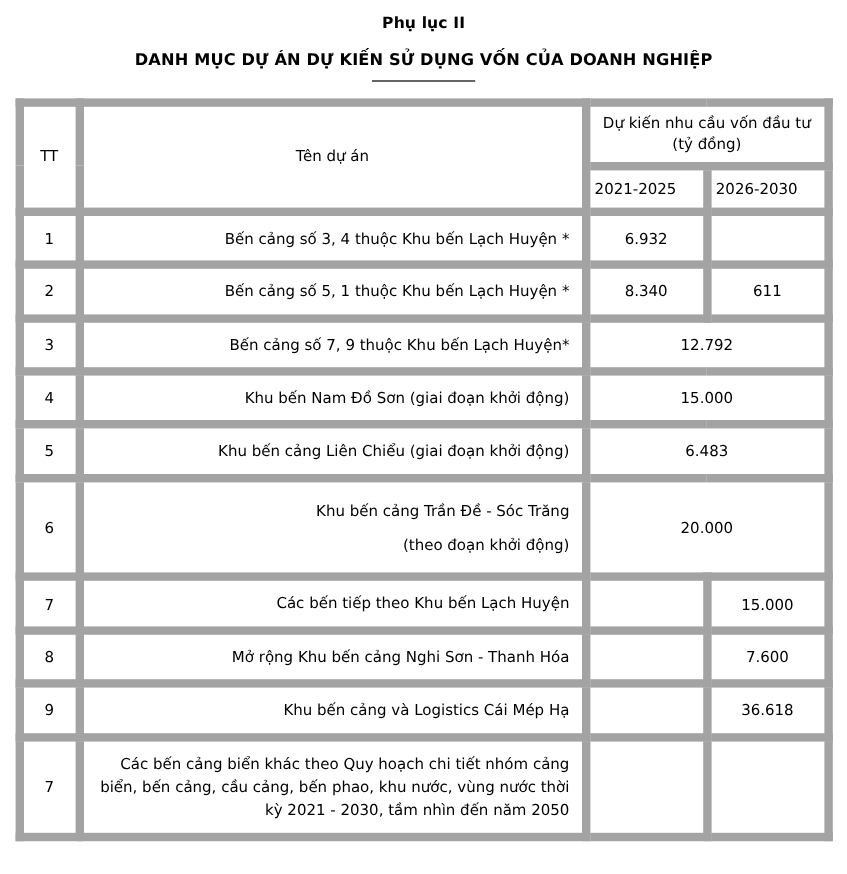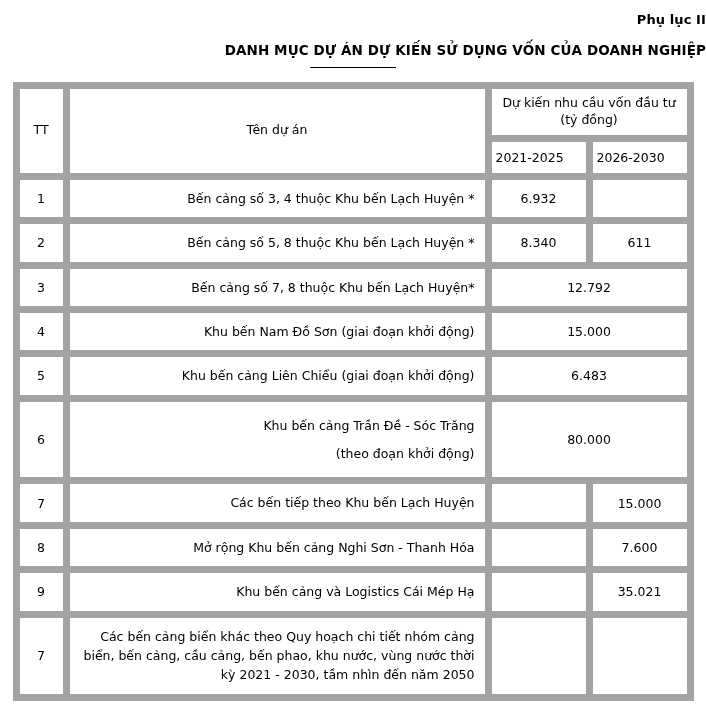--- a/index.html
+++ b/index.html
@@ -14,21 +14,21 @@
     color: #000000;
     overflow: hidden;
   }
   .page {
     width: 706px;
     height: 728px;
     position: relative;
     box-sizing: border-box;
   }
   .doc-header {
-    text-align: right;
+    text-align: center;
     padding-top: 12px;
   }
   .doc-appendix {
     font-size: 13px;
     font-weight: bold;
     letter-spacing: 0.1px;
     margin-bottom: 15px;
   }
   .doc-title {
     font-size: 13.5px;
@@ -133,28 +133,28 @@
 
       <tr>
         <td class="cell-tt">1</td>
         <td class="cell-name">Bến cảng số 3, 4 thuộc Khu bến Lạch Huyện *</td>
         <td class="cell-val">6.932</td>
         <td class="cell-val"></td>
       </tr>
 
       <tr>
         <td class="cell-tt">2</td>
-        <td class="cell-name">Bến cảng số 5, 8 thuộc Khu bến Lạch Huyện *</td>
+        <td class="cell-name">Bến cảng số 5, 1 thuộc Khu bến Lạch Huyện *</td>
         <td class="cell-val">8.340</td>
         <td class="cell-val">611</td>
       </tr>
 
       <tr>
         <td class="cell-tt">3</td>
-        <td class="cell-name">Bến cảng số 7, 8 thuộc Khu bến Lạch Huyện*</td>
+        <td class="cell-name">Bến cảng số 7, 9 thuộc Khu bến Lạch Huyện*</td>
         <td class="cell-val" colspan="2">12.792</td>
       </tr>
 
       <tr>
         <td class="cell-tt">4</td>
         <td class="cell-name">Khu bến Nam Đồ Sơn (giai đoạn khởi động)</td>
         <td class="cell-val" colspan="2">15.000</td>
       </tr>
 
       <tr>
@@ -162,42 +162,42 @@
         <td class="cell-name">Khu bến cảng Liên Chiểu (giai đoạn khởi động)</td>
         <td class="cell-val" colspan="2">6.483</td>
       </tr>
 
       <tr class="tall">
         <td class="cell-tt">6</td>
         <td class="cell-name">
           <span>Khu bến cảng Trần Đề - Sóc Trăng</span>
           <span class="line2">(theo đoạn khởi động)</span>
         </td>
-        <td class="cell-val" colspan="2">80.000</td>
+        <td class="cell-val" colspan="2">20.000</td>
       </tr>
 
       <tr>
         <td class="cell-tt">7</td>
         <td class="cell-name">Các bến tiếp theo Khu bến Lạch Huyện</td>
         <td class="cell-val"></td>
         <td class="cell-val">15.000</td>
       </tr>
 
       <tr>
         <td class="cell-tt">8</td>
         <td class="cell-name">Mở rộng Khu bến cảng Nghi Sơn - Thanh Hóa</td>
         <td class="cell-val"></td>
         <td class="cell-val">7.600</td>
       </tr>
 
       <tr>
         <td class="cell-tt">9</td>
         <td class="cell-name">Khu bến cảng và Logistics Cái Mép Hạ</td>
         <td class="cell-val"></td>
-        <td class="cell-val">35.021</td>
+        <td class="cell-val">36.618</td>
       </tr>
 
       <tr>
         <td class="cell-tt">7</td>
         <td class="cell-name">Các bến cảng biển khác theo Quy hoạch chi tiết nhóm cảng biển, bến cảng, cầu cảng, bến phao, khu nước, vùng nước thời kỳ 2021 - 2030, tầm nhìn đến năm 2050</td>
         <td class="cell-val"></td>
         <td class="cell-val"></td>
       </tr>
 
     </tbody>

